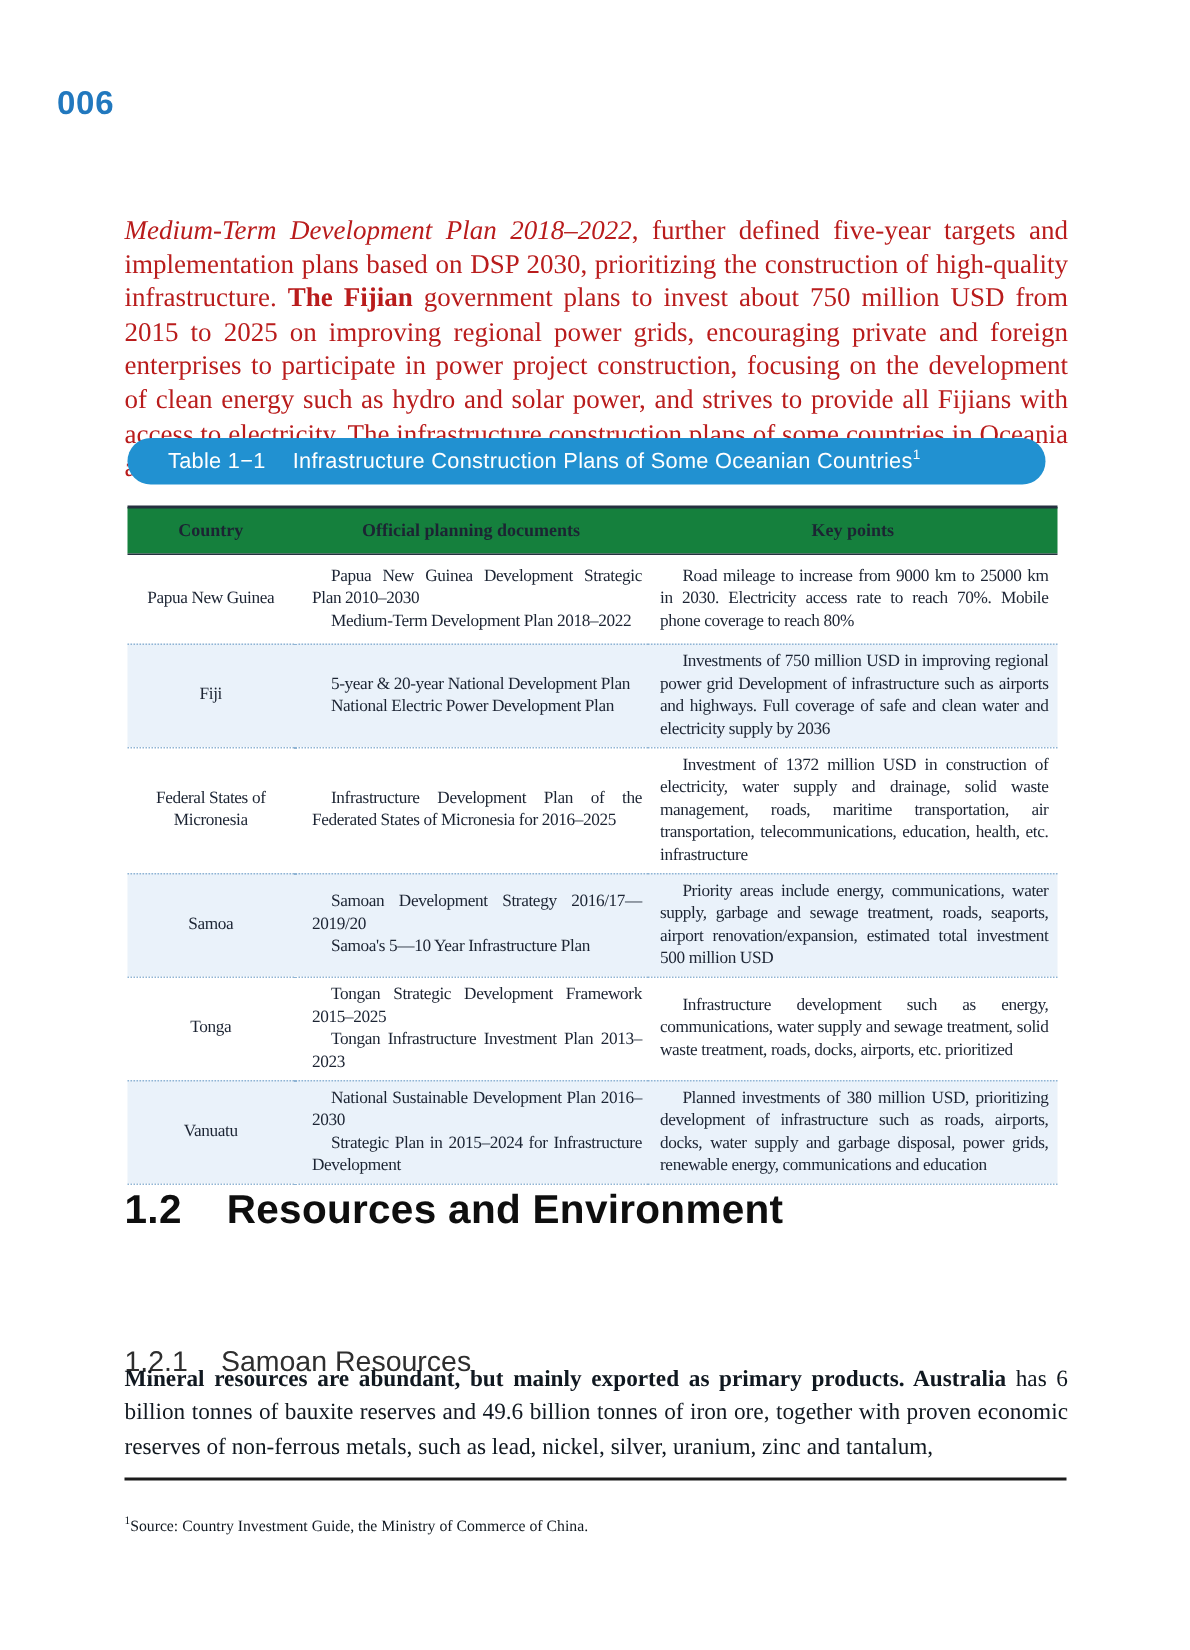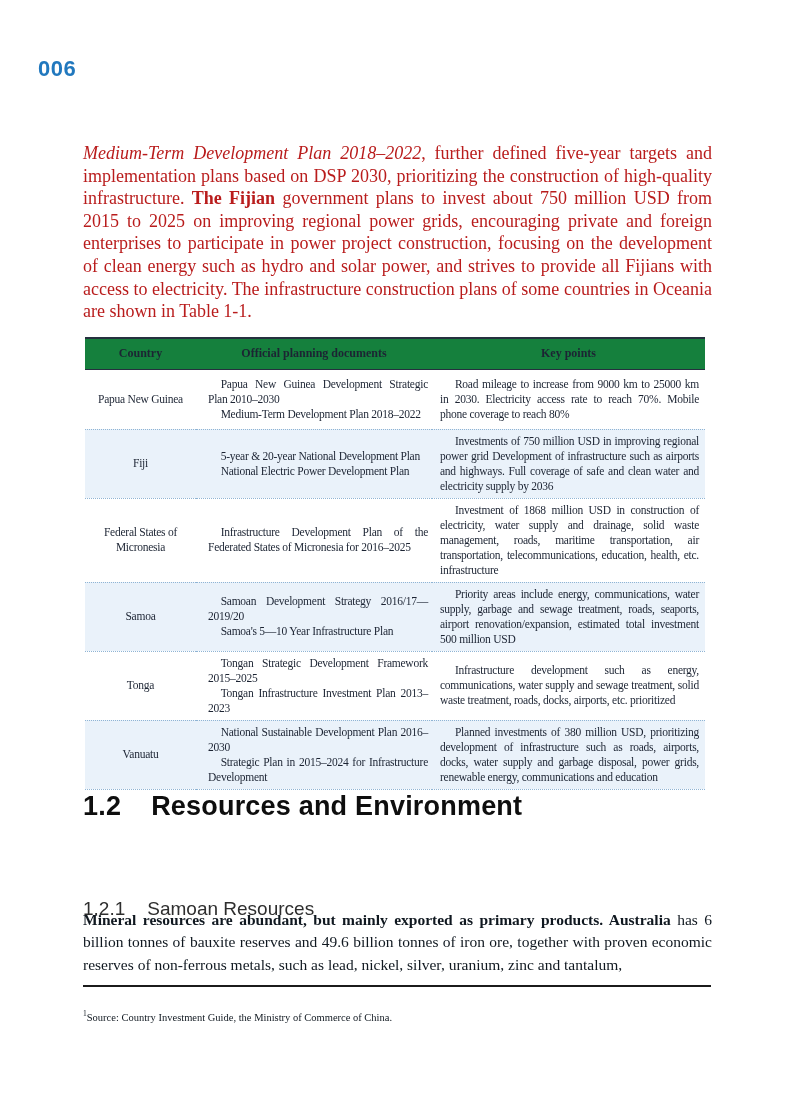--- a/index.html
+++ b/index.html
@@ -164,20 +164,24 @@
 </style>
 </head>
 <body>
 
 <div class="page">
 
   <div class="page-number">006</div>
 
   <p class="intro"><span class="it">Medium-Term Development Plan 2018–2022</span><span>, further defined five-year targets and implementation plans based on DSP 2030, prioritizing the construction of high-quality infrastructure. </span><span class="bd">The Fijian</span><span> government plans to invest about 750 million USD from 2015 to 2025 on improving regional power grids, encouraging private and foreign enterprises to participate in power project construction, focusing on the development of clean energy such as hydro and solar power, and strives to provide all Fijians with access to electricity. The infrastructure construction plans of some countries in Oceania are shown in Table 1-1.</span></p>
 
+  <div class="table-title-bar">
+    <span class="ttl-label">Table 1−1</span>
+    <span><span>Infrastructure Construction Plans of Some Oceanian Countries</span><sup>1</sup></span>
+  </div>
 
   <table class="plans-table">
     <colgroup>
       <col style="width:111px">
       <col style="width:236px">
       <col style="width:273px">
     </colgroup>
     <thead>
       <tr>
         <th>Country</th>
@@ -205,21 +209,21 @@
           <td class="col-key">
             <p class="kp">Investments of 750 million USD in improving regional power grid Development of infrastructure such as airports and highways. Full coverage of safe and clean water and electricity supply by 2036</p>
           </td>
         </tr>
         <tr>
           <td class="col-country">Federal States of Micronesia</td>
           <td class="col-docs">
             <p class="doc">Infrastructure Development Plan of the Federated States of Micronesia for 2016–2025</p>
           </td>
           <td class="col-key">
-            <p class="kp">Investment of 1868 million USD in construction of electricity, water supply and drainage, solid waste management, roads, maritime transportation, air transportation, telecommunications, education, health, etc. infrastructure</p>
+            <p class="kp">Investment of 1372 million USD in construction of electricity, water supply and drainage, solid waste management, roads, maritime transportation, air transportation, telecommunications, education, health, etc. infrastructure</p>
           </td>
         </tr>
         <tr>
           <td class="col-country">Samoa</td>
           <td class="col-docs">
             <p class="doc">Samoan Development Strategy 2016/17—2019/20</p>
             <p class="doc">Samoa's 5—10 Year Infrastructure Plan</p>
           </td>
           <td class="col-key">
             <p class="kp">Priority areas include energy, communications, water supply, garbage and sewage treatment, roads, seaports, airport renovation/expansion, estimated total investment 500 million USD</p>

